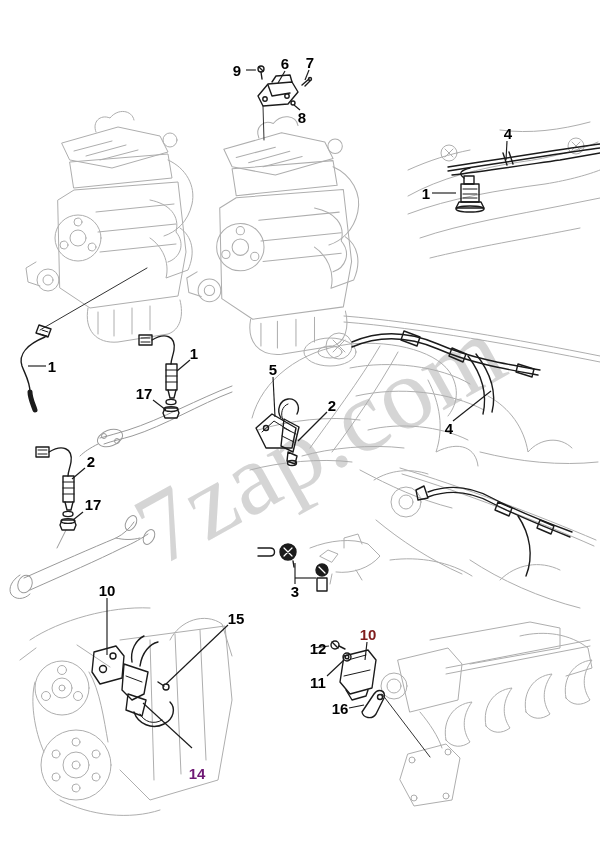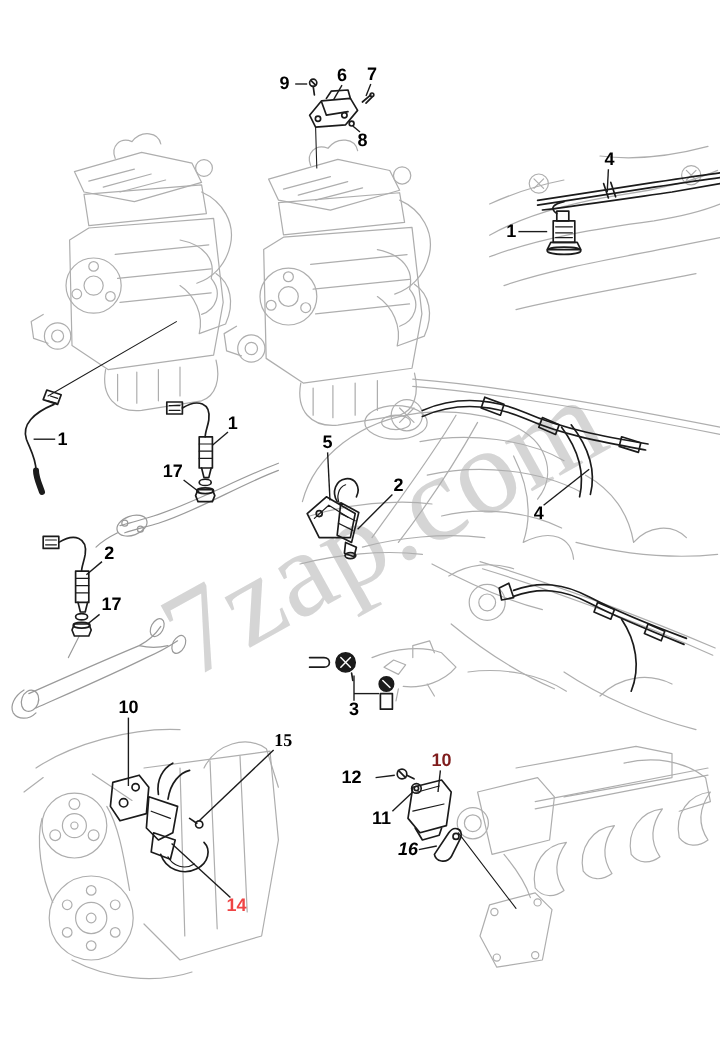--- a/index.html
+++ b/index.html
@@ -341,20 +341,20 @@
       <div class="callout" style="left: 52px; top: 366px; color: rgb(0, 0, 0);">1</div>
       <div class="callout" style="left: 194px; top: 353px; color: rgb(0, 0, 0);">1</div>
       <div class="callout" style="left: 144px; top: 393px; color: rgb(0, 0, 0);">17</div>
       <div class="callout" style="left: 91px; top: 461px; color: rgb(0, 0, 0);">2</div>
       <div class="callout" style="left: 93px; top: 504px; color: rgb(0, 0, 0);">17</div>
       <div class="callout" style="left: 273px; top: 369px; color: rgb(0, 0, 0);">5</div>
       <div class="callout" style="left: 332px; top: 405px; color: rgb(0, 0, 0);">2</div>
       <div class="callout" style="left: 449px; top: 428px; color: rgb(0, 0, 0);">4</div>
       <div class="callout" style="left: 295px; top: 591px; color: rgb(0, 0, 0);">3</div>
       <div class="callout" style="left: 107px; top: 590px; color: rgb(0, 0, 0);">10</div>
-      <div class="callout" style="left: 236px; top: 618px; color: rgb(0, 0, 0); font-family: Liberation Serif, serif;">15</div>
-      <div class="callout" style="left: 197px; top: 755px; color: #ef4444;">14</div>
-      <div class="callout" style="left: 293px; top: 648px; color: rgb(0, 0, 0);">12</div>
+      <div class="callout" style="left: 236px; top: 618px; color: rgb(0, 0, 0);">15</div>
+      <div class="callout" style="left: 197px; top: 773px; color: #701a75;">14</div>
+      <div class="callout" style="left: 318px; top: 648px; color: rgb(0, 0, 0);">12</div>
       <div class="callout" style="left: 368px; top: 634px; color: #7f1d1d;">10</div>
       <div class="callout" style="left: 318px; top: 682px; color: rgb(0, 0, 0); text-align: center;">11</div>
-      <div class="callout" style="left: 340px; top: 708px; color: rgb(0, 0, 0); font-style: italic;">16</div>
+      <div class="callout" style="left: 340px; top: 708px; color: rgb(0, 0, 0);">16</div>
     </div>
 </div>
 
 </body></html>

